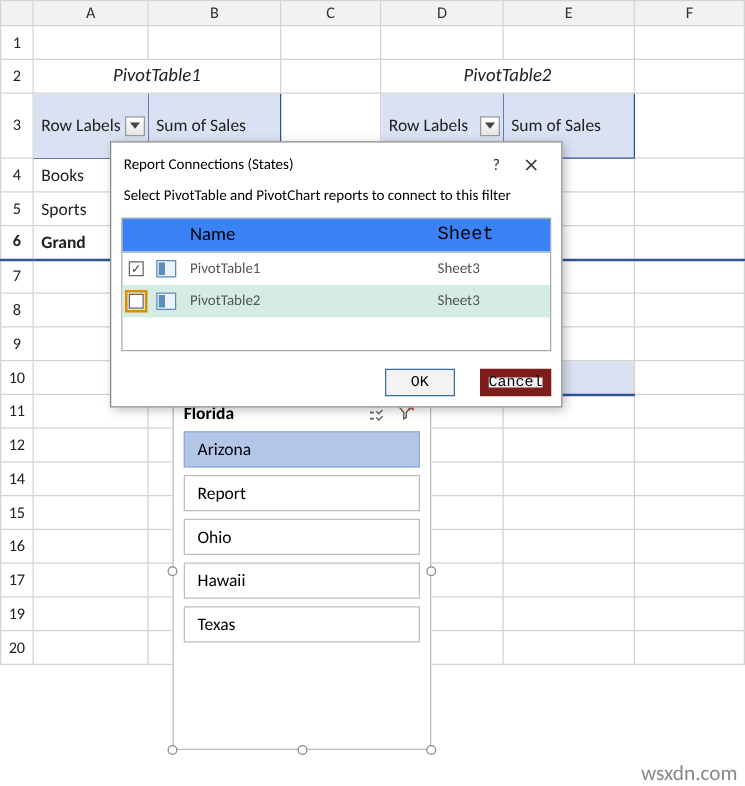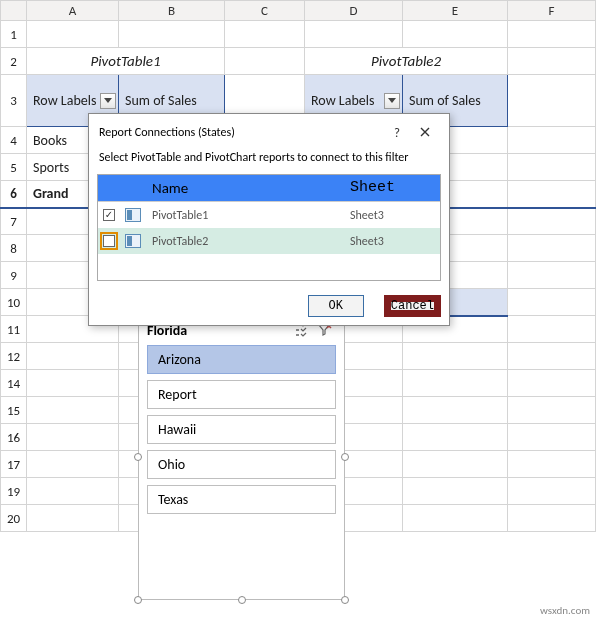--- a/index.html
+++ b/index.html
@@ -257,22 +257,22 @@
   font-size: 14px;
   text-align: left;
 }
 .slicer-item.sel {
   background: #b4c6e7;
   border-color: #8ea9db;
 }
 
 .watermark {
   position: absolute;
-  right: 6px; bottom: 12px;
-  font-size: 11px;
+  right: 6px; bottom: 0;
+  font-size: 17px;
   color: #888;
 }
 </style>
 </head>
 <body>
 
 <table class="grid">
   <colgroup>
     <col style="width:26px">
     <col class="col-A">
@@ -486,22 +486,22 @@
       </span>
       <span class="slicer-ico">
         <svg width="16" height="14" viewBox="0 0 16 14">
             <path d="M2 2h10l-4 5v4l-2 1V7z" fill="none" stroke="#666" stroke-width="1.2"></path>
             <path d="M10 1l4 4M14 1l-4 4" stroke="#c0504d" stroke-width="1.5"></path>
           </svg>
       </span>
     </div>
     <div class="slicer-item sel">Arizona</div>
     <div class="slicer-item">Report</div>
+    <div class="slicer-item">Ohio</div>
     <div class="slicer-item">Hawaii</div>
-    <div class="slicer-item">Ohio</div>
     <div class="slicer-item">Texas</div>
   </div>
 </div>
 
 <div class="dialog">
   <div class="dlg-title">
     <span class="dlg-title-text">Report Connections (States)</span>
     <span class="dlg-help">?</span>
     <span class="dlg-close">
       <svg viewBox="0 0 10 10">

